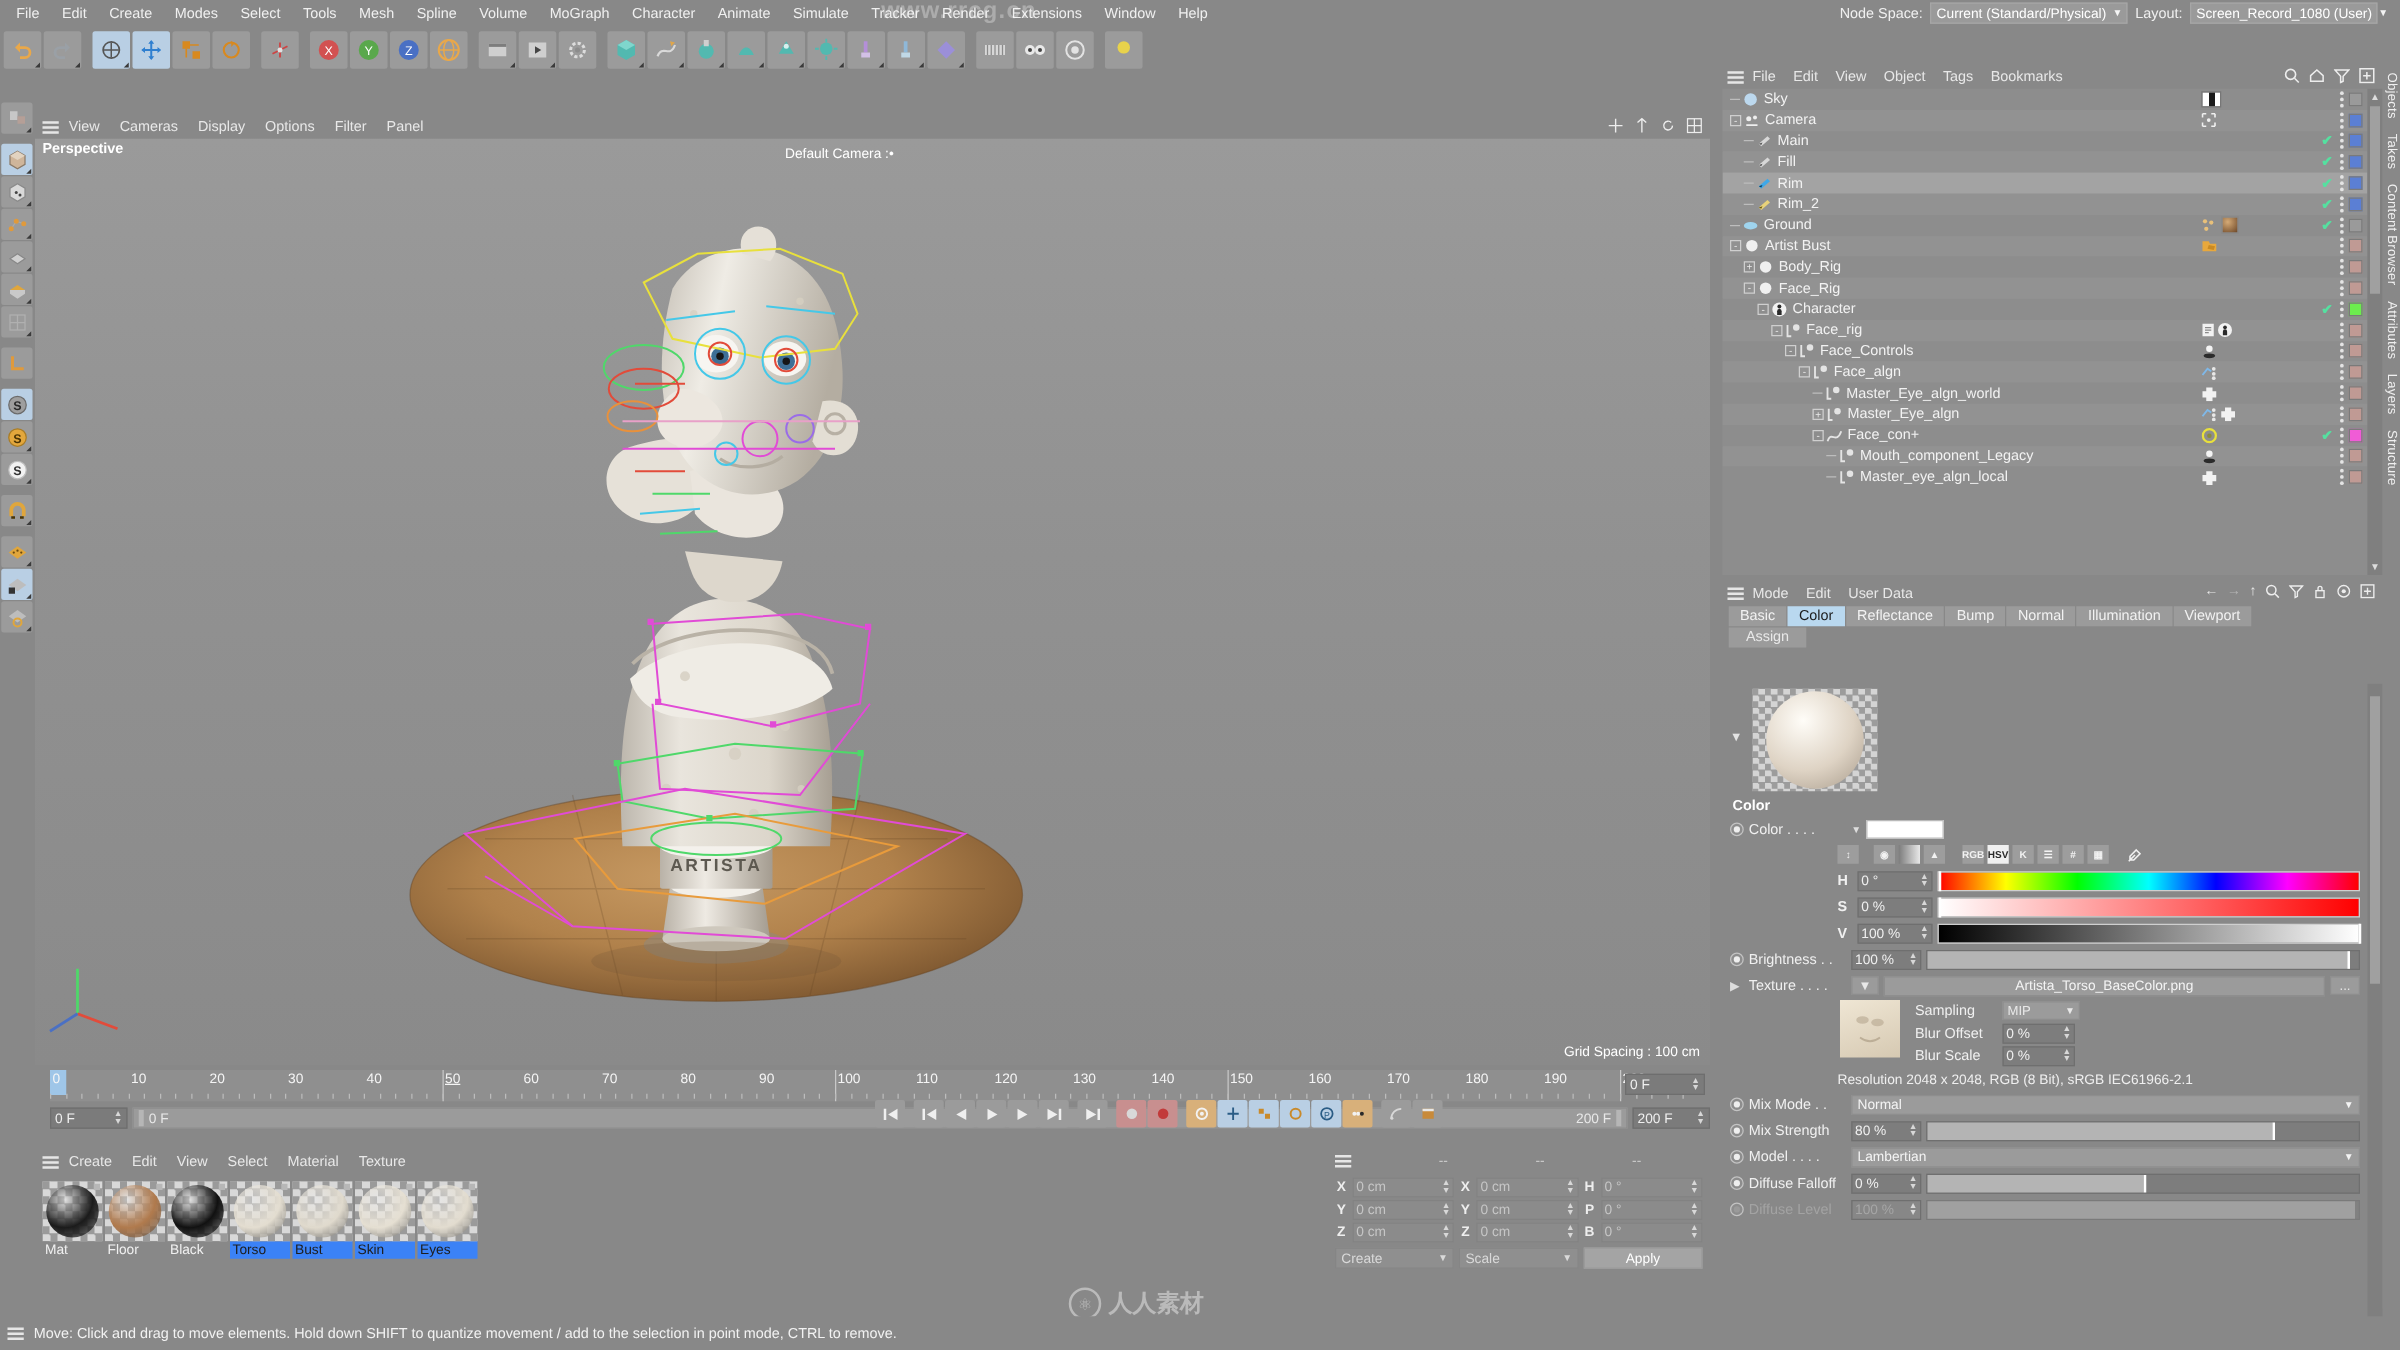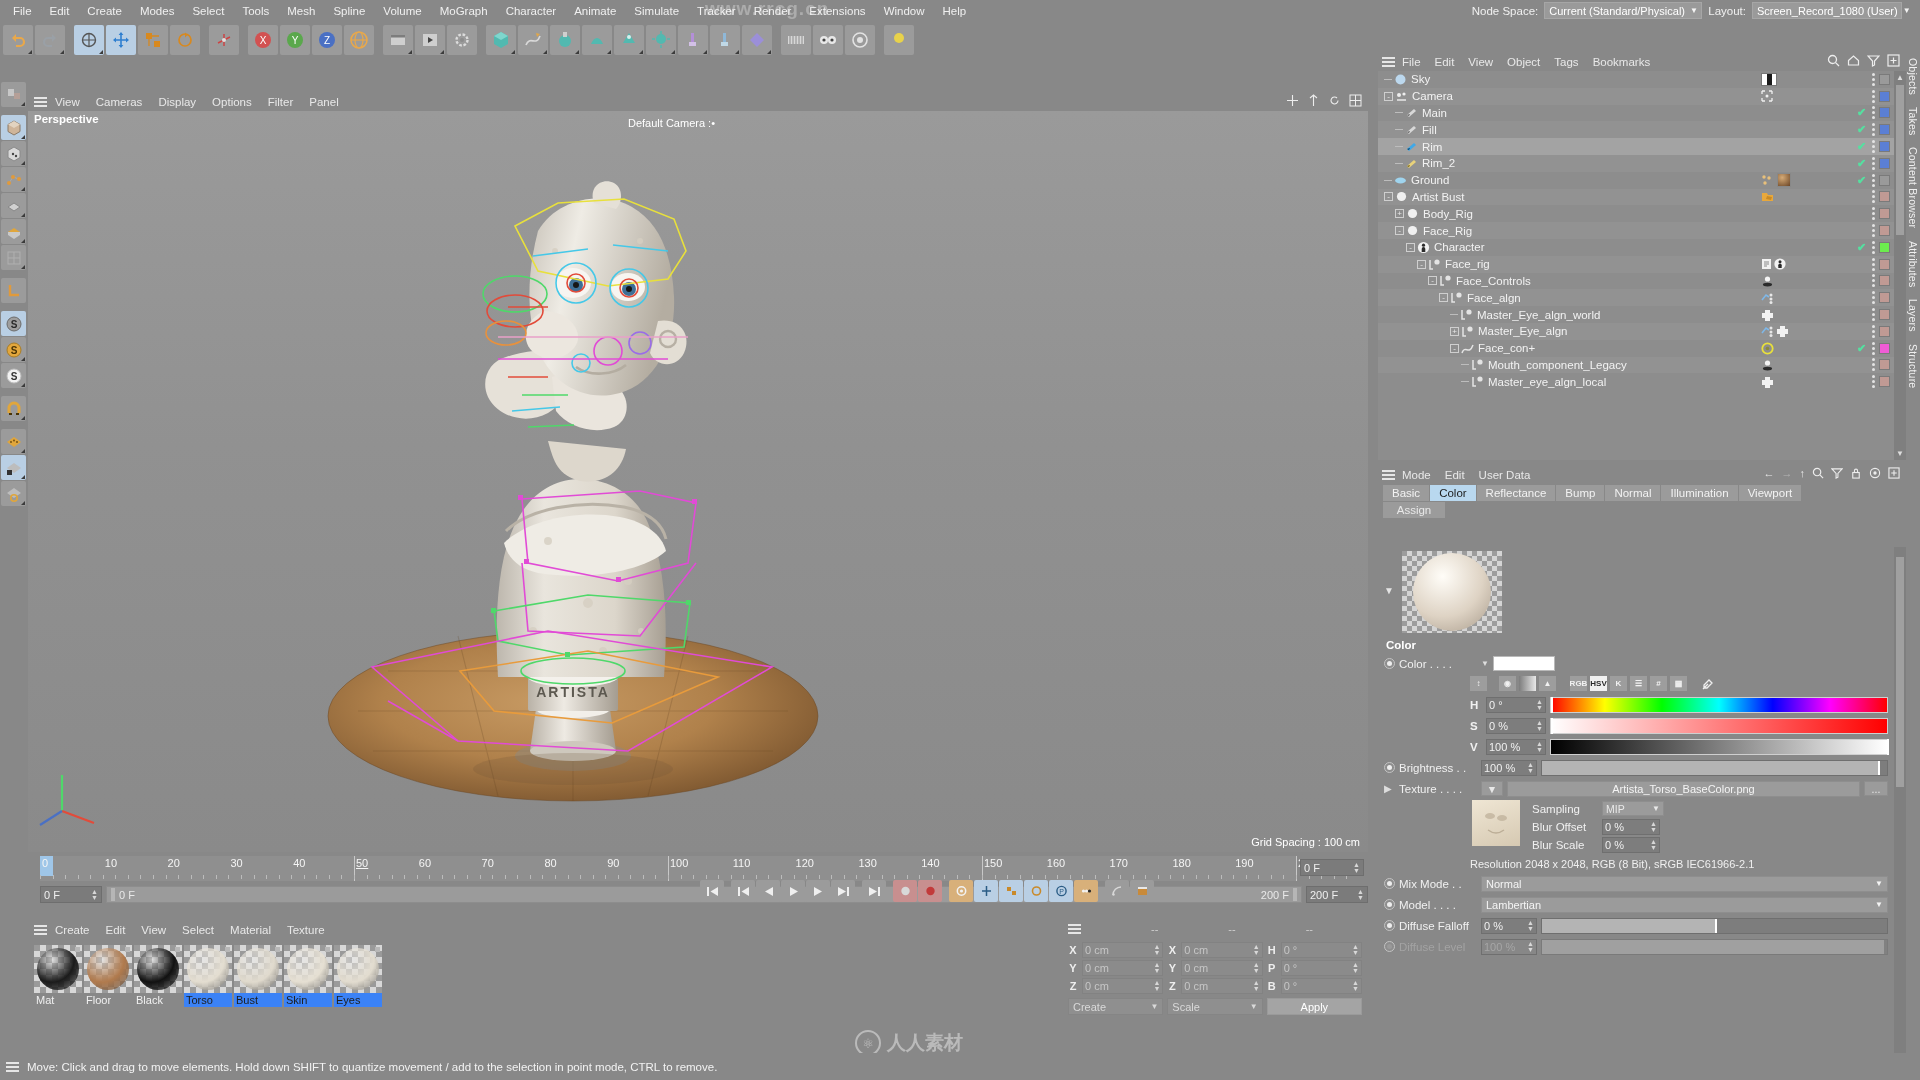--- a/index.html
+++ b/index.html
@@ -1915,20 +1915,32 @@
 
       <div class="prow">
         <span class="radio"></span>
         <span class="plbl">Mix Mode . .</span>
         <span class="selbox">
           <span>Normal</span>
           <span style="font-size:8px">▼</span>
         </span>
       </div>
 
+      <div class="prow">
+        <span class="radio"></span>
+        <span class="plbl">Mix Strength</span>
+        <span class="nin">
+          <span>80 %</span>
+          <span class="spin">▲<br>▼</span>
+        </span>
+        <span class="slider">
+          <span class="fill" style="width:80%"></span>
+            <span class="knob" style="left:80%"></span>
+        </span>
+      </div>
 
       <div class="prow">
         <span class="radio"></span>
         <span class="plbl">Model  . . . .</span>
         <span class="selbox">
           <span>Lambertian</span>
           <span style="font-size:8px">▼</span>
         </span>
       </div>
 

